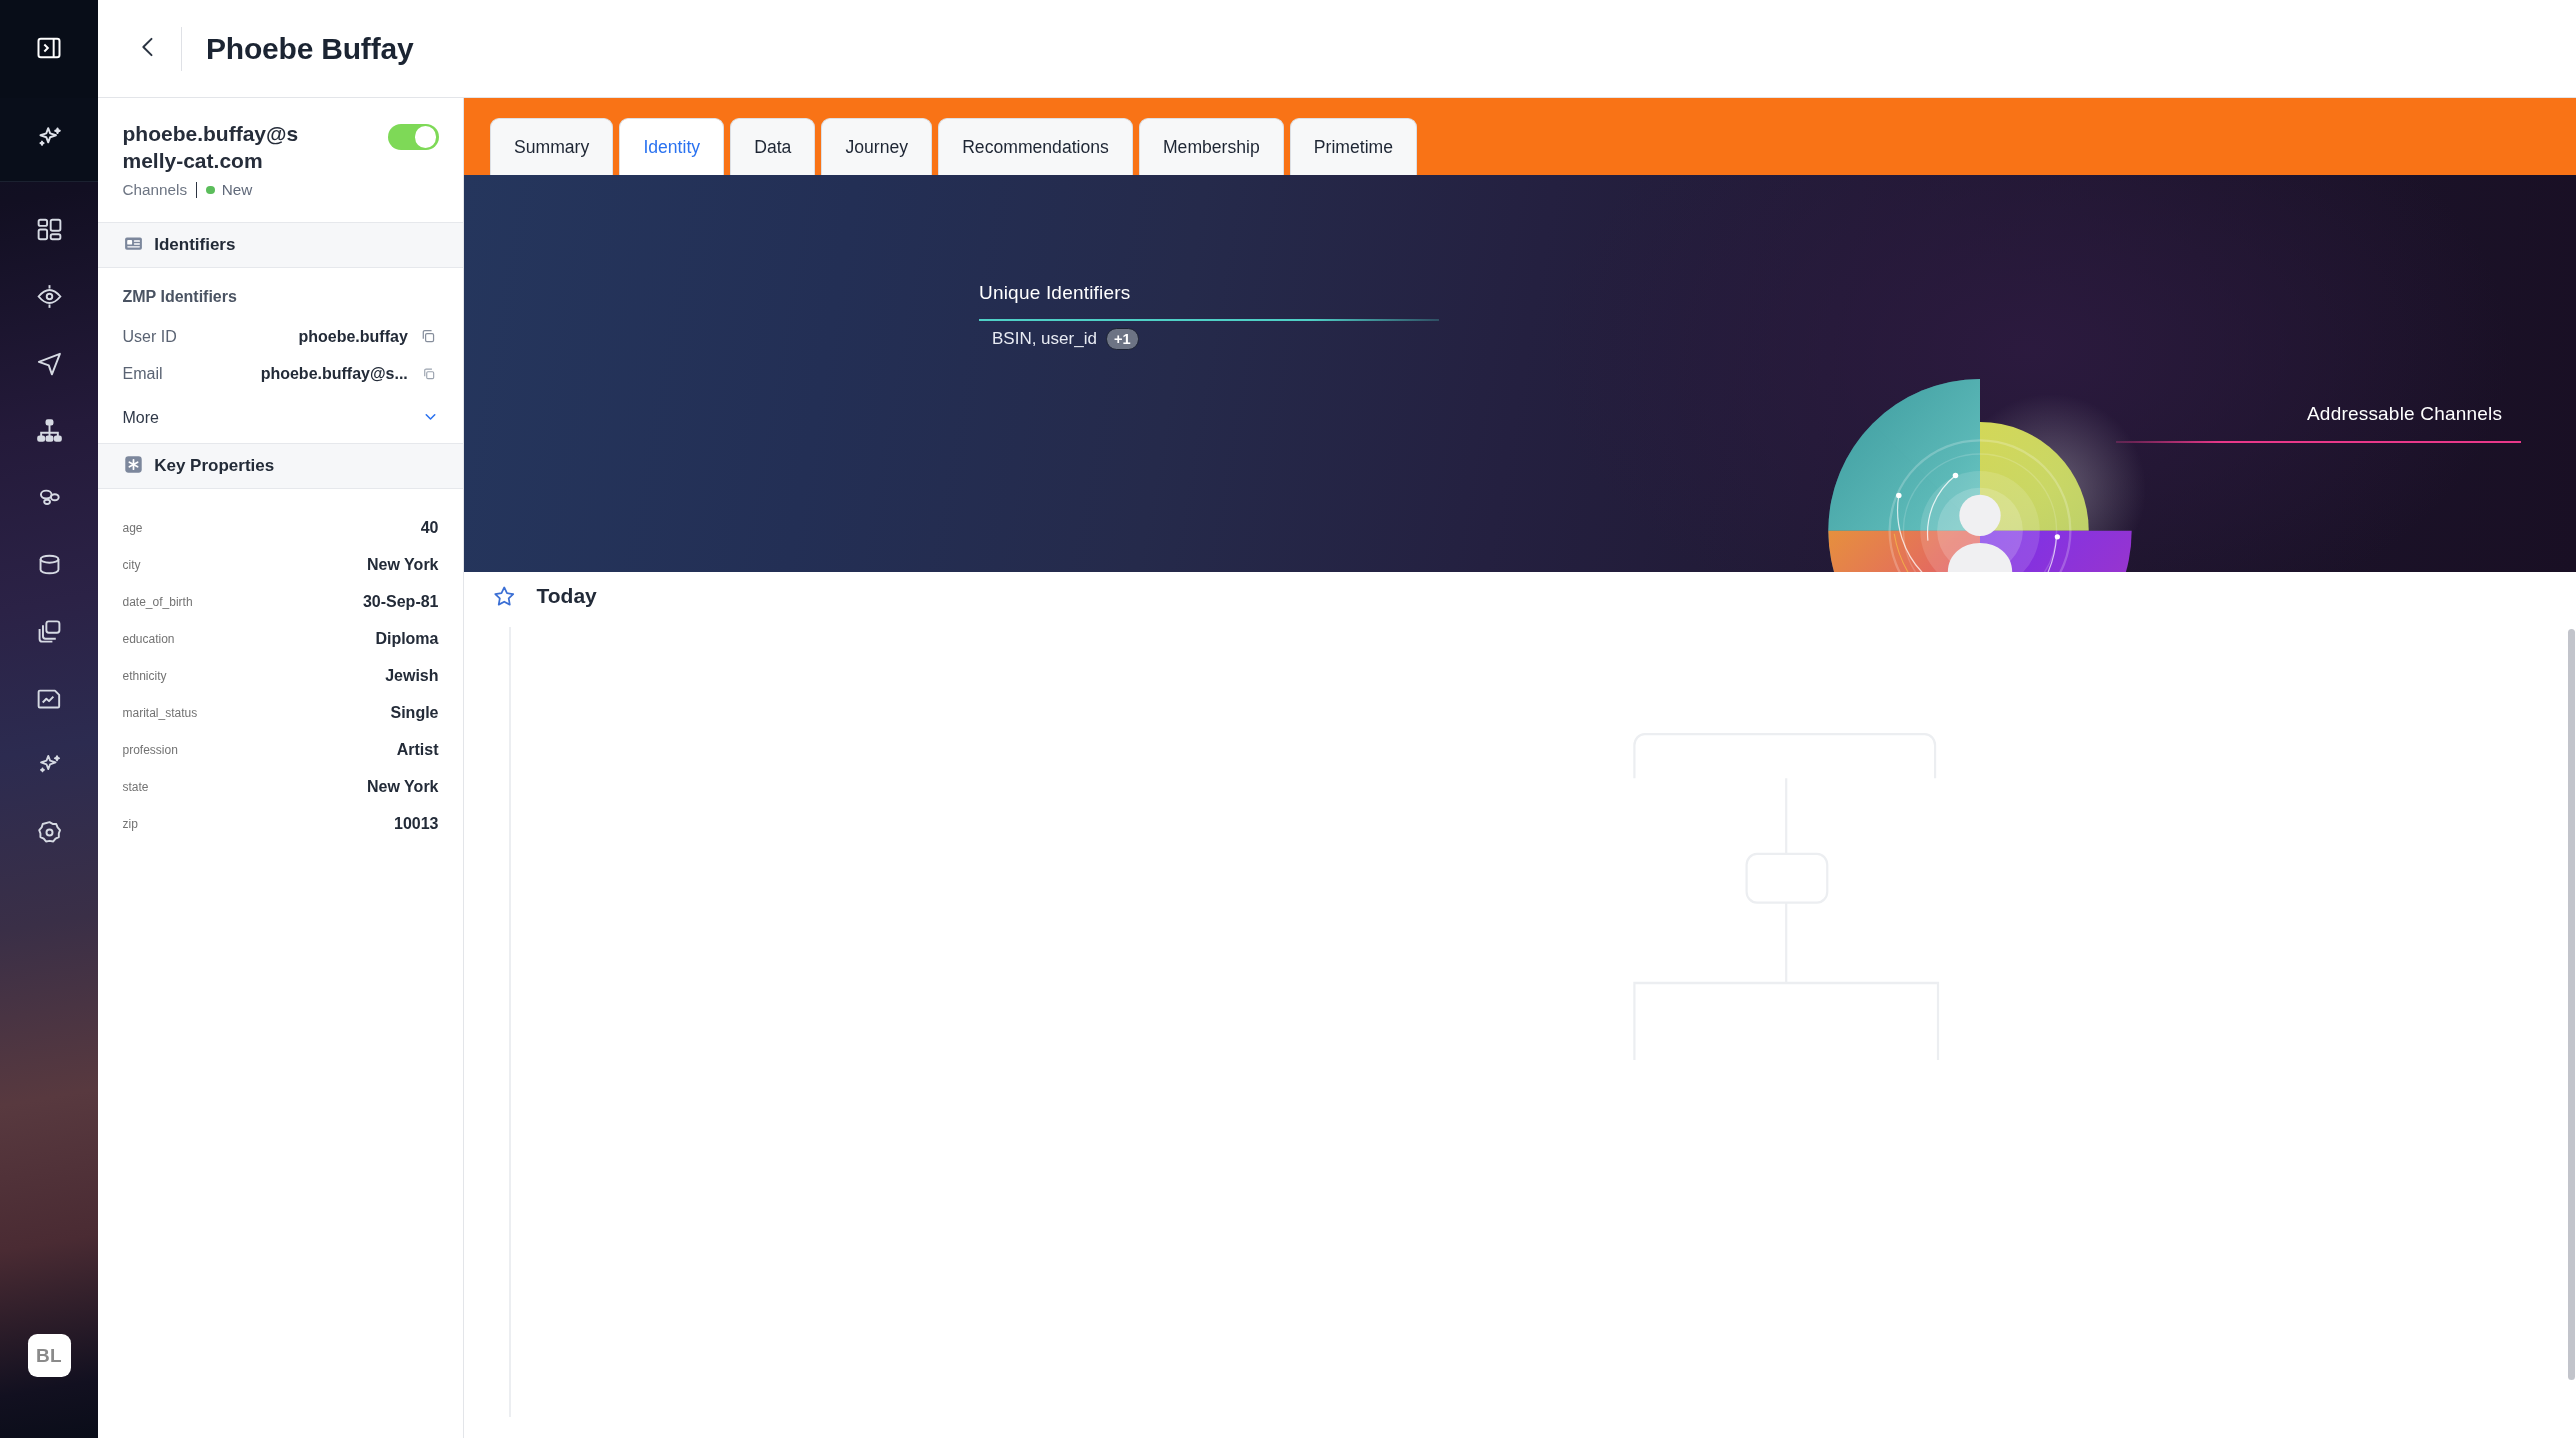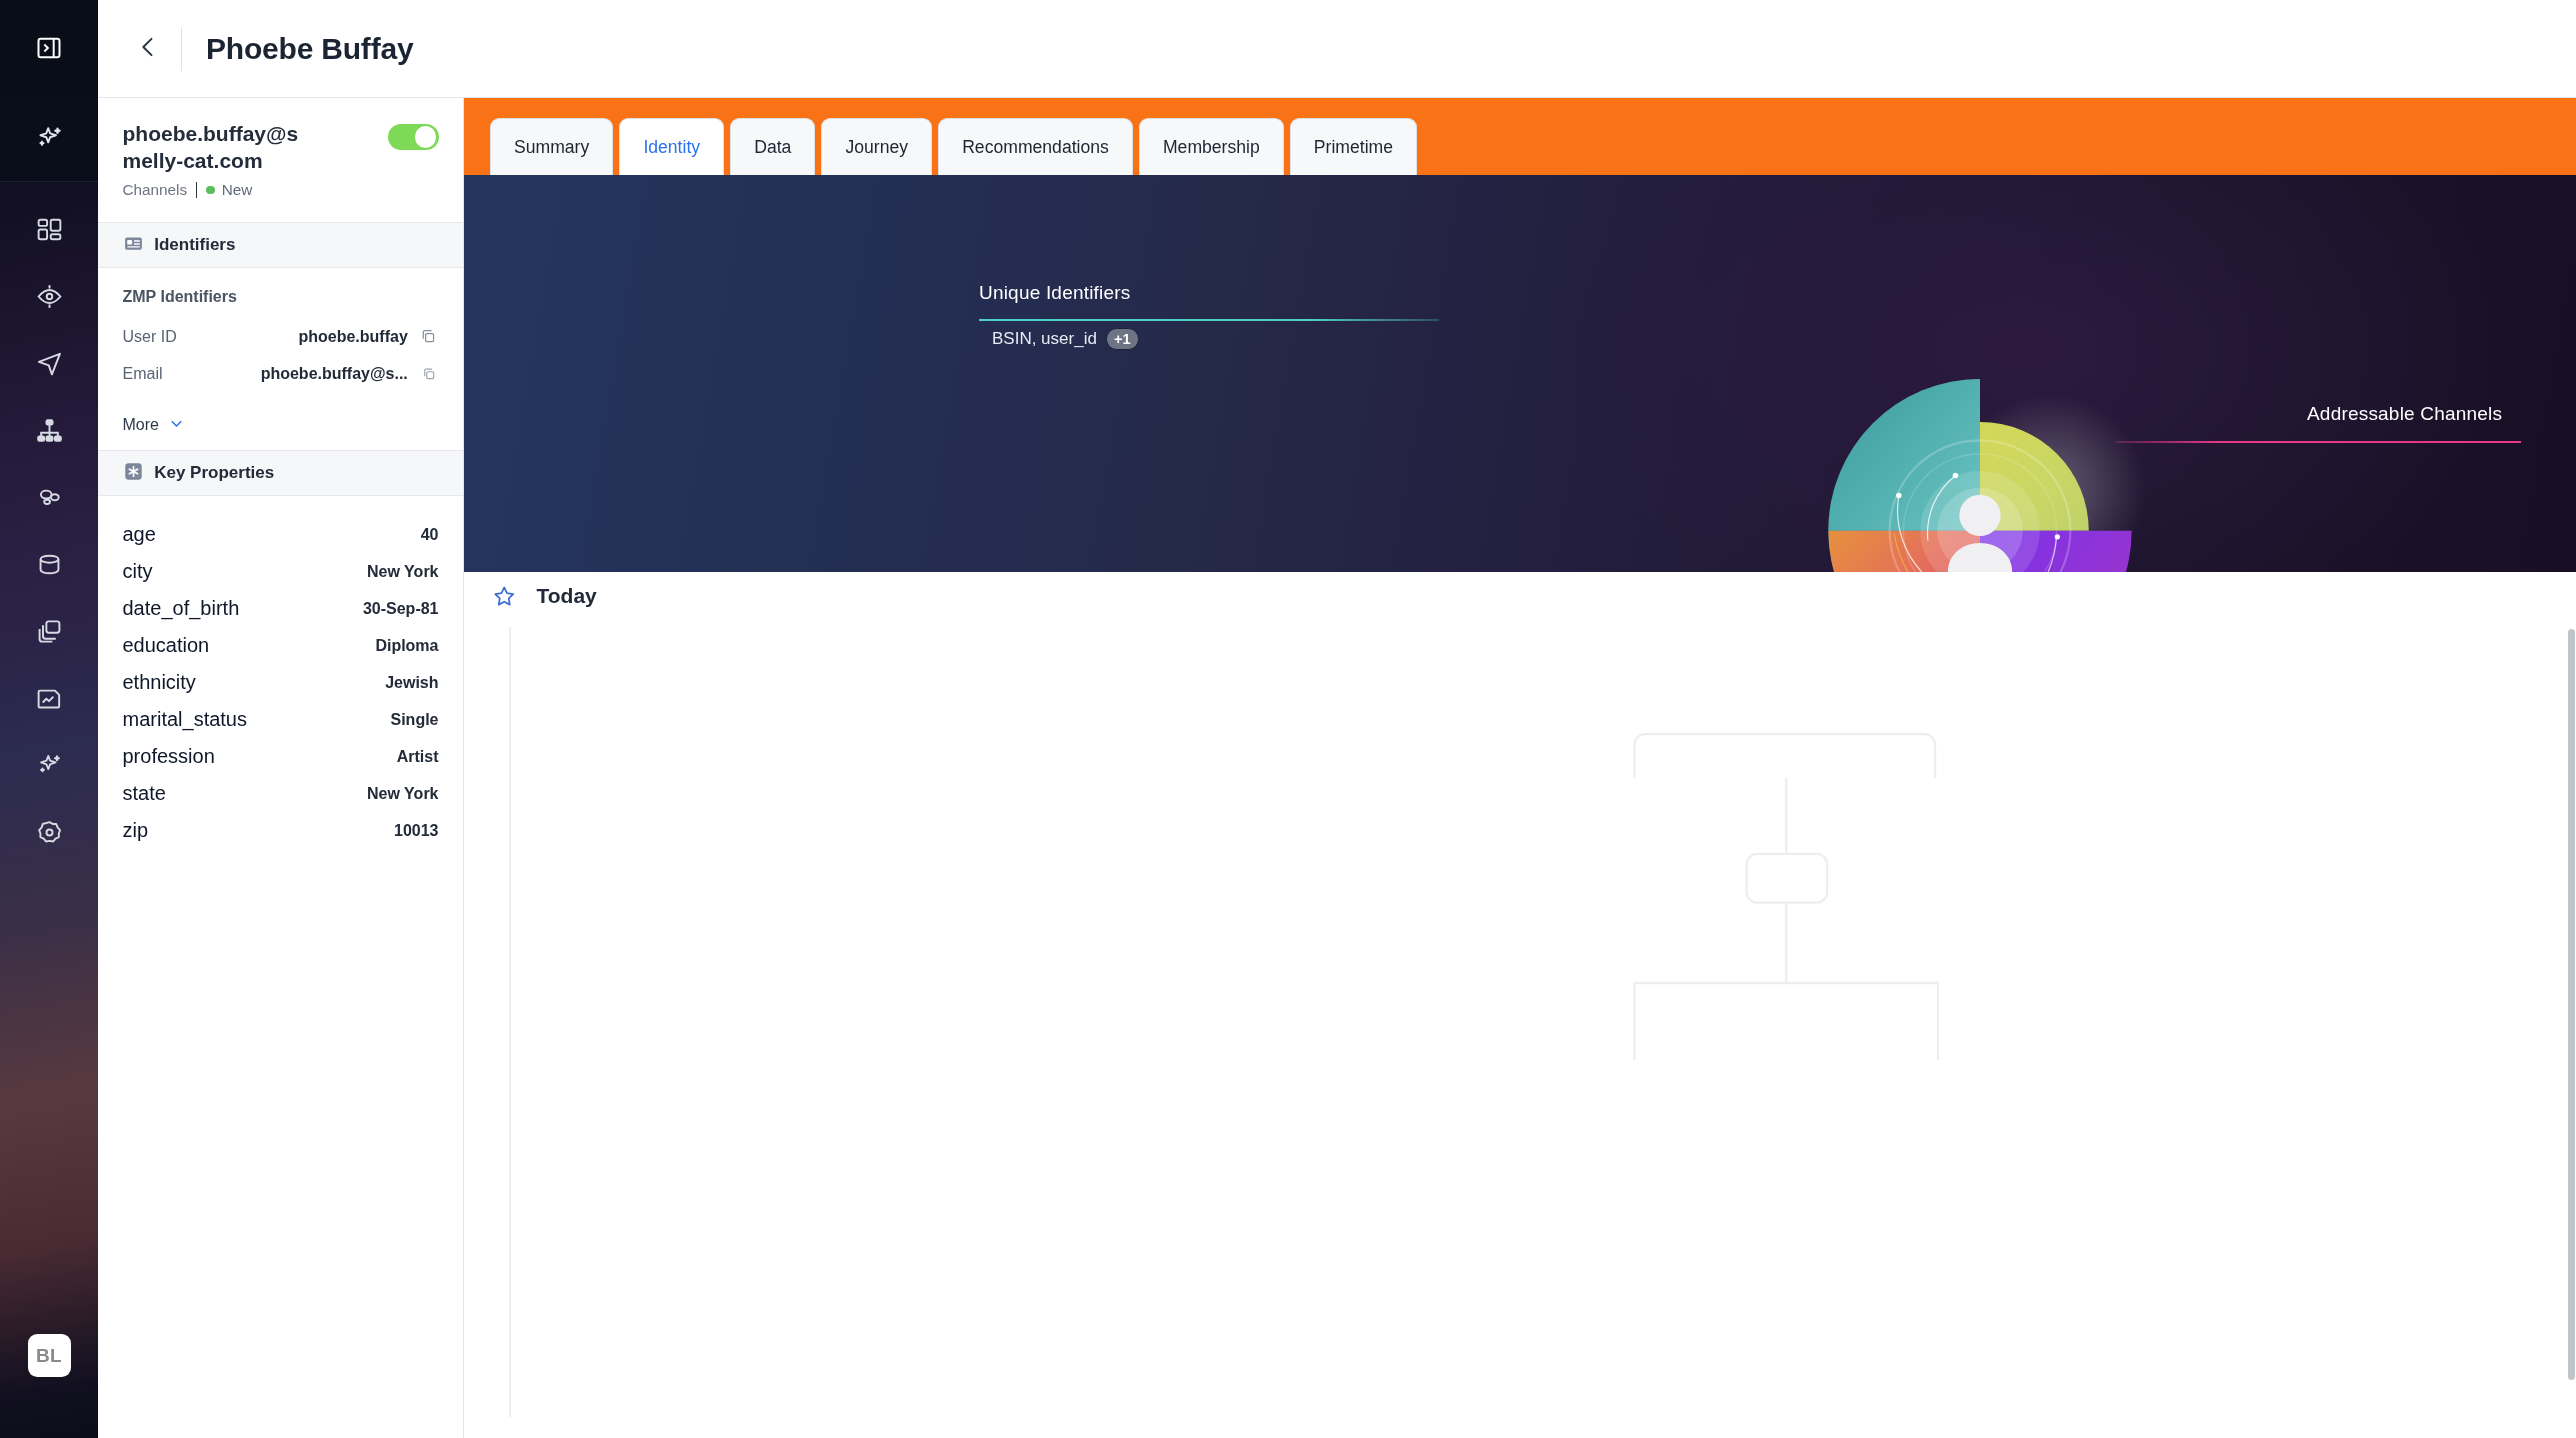--- a/index.html
+++ b/index.html
@@ -97,26 +97,26 @@
   .ident-group { font-size: 16px; font-weight: 700; color: #4a5362; margin-bottom: 12.3px; }
   .ident-row {
     display: flex; align-items: center; height: 37px; gap: 10.7px;
   }
   .ident-key { font-size: 16px; color: #5a6373; flex: 0 0 auto; }
   .ident-val {
     flex: 1 1 auto; text-align: right; font-size: 16px; font-weight: 700; color: #232b38;
     white-space: nowrap; overflow: hidden; text-overflow: ellipsis;
   }
   .copy-ico { flex: 0 0 auto; width: 20px; display: flex; justify-content: center; cursor: pointer; }
-  .more-row { display: flex; align-items: center; gap: 9.2px; margin-top: 23px; cursor: pointer; }
+  .more-row { display: flex; align-items: center; gap: 9.2px; margin-top: 16px; cursor: pointer; justify-content: space-between; }
   .more-row .lbl { font-size: 16px; color: #2f3848; }
 
   .kp-block { padding: 20px 24.5px 15.3px 24.5px; }
   .kp-row { display: flex; align-items: center; height: 37px; }
-  .kp-key { font-size: 20px; color: #0f172a; }
+  .kp-key { font-size: 12px; color: #737373; }
   .kp-val { flex: 1 1 auto; text-align: right; font-size: 16px; font-weight: 700; color: #232b38; }
 
   
   .main { flex: 1 1 auto; display: flex; flex-direction: column; min-width: 0; background: #fff; position: relative; }
 
   .tabbar {
     height: 77px; flex: 0 0 77px; background: #f97316; display: flex; align-items: flex-end;
     padding-left: 26px; gap: 6.1px;
   }
   .tab {

